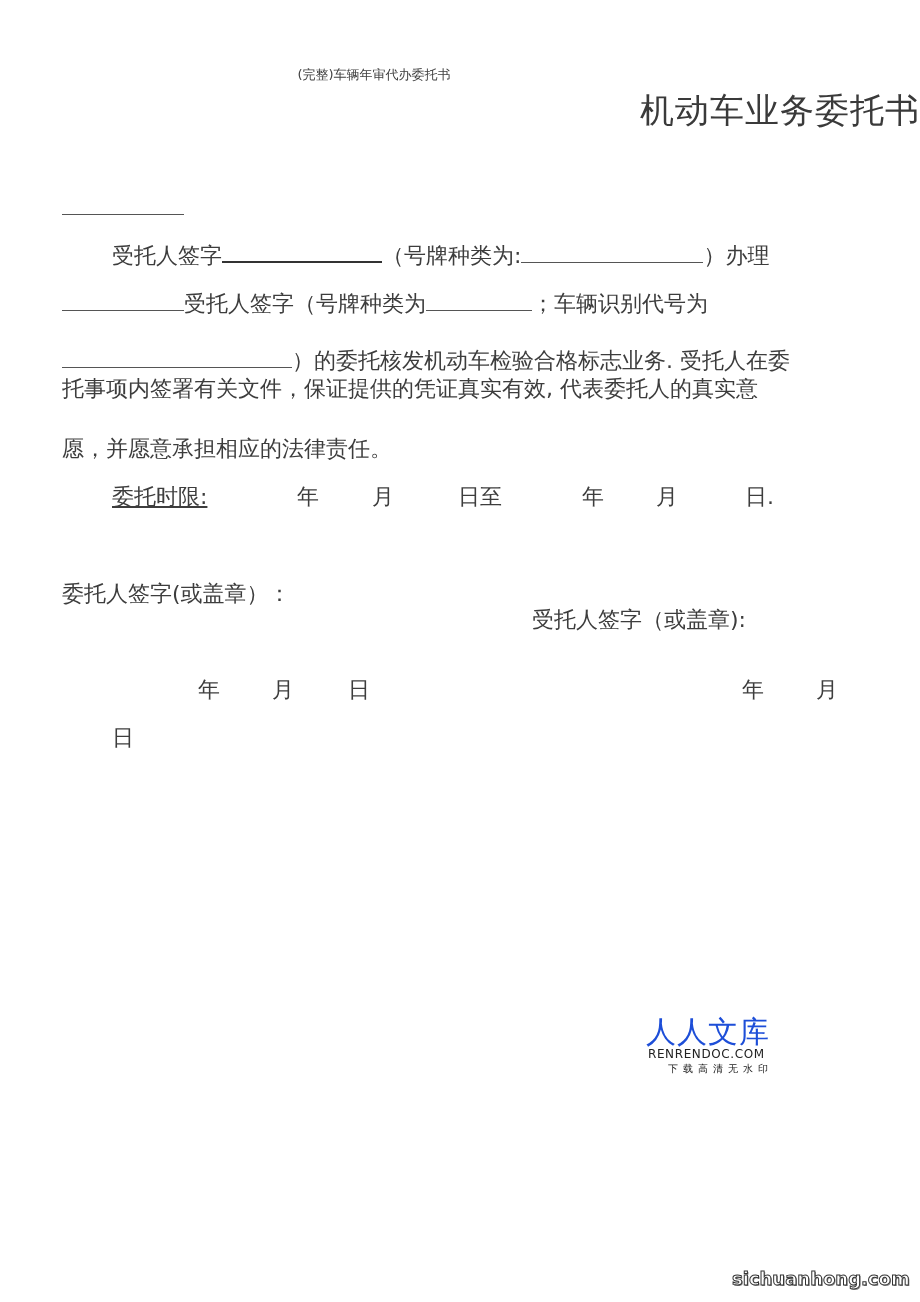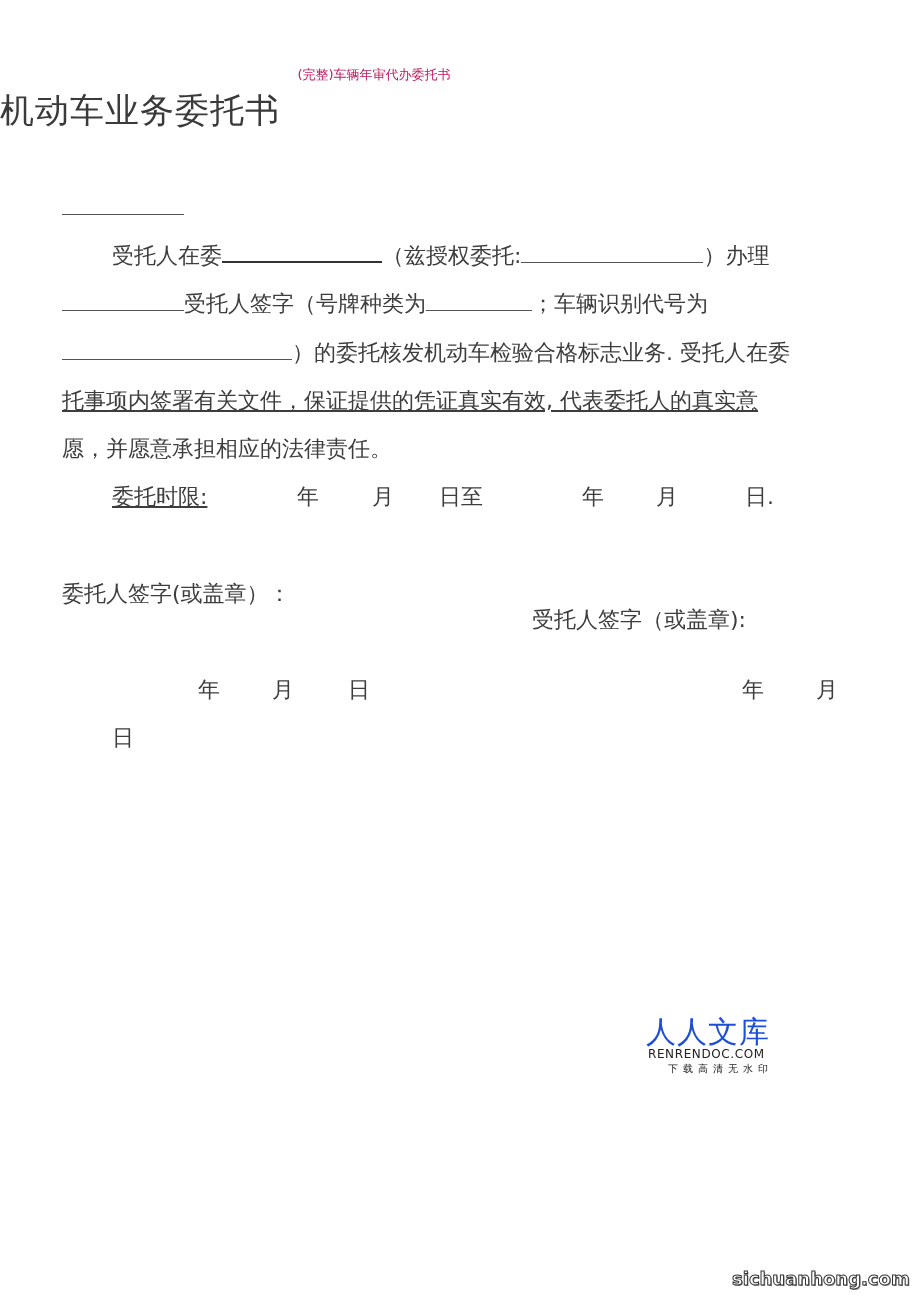--- a/index.html
+++ b/index.html
@@ -11,24 +11,24 @@
       width: 920px;
       height: 1302px;
       position: relative;
       overflow: hidden;
       font-family: "DejaVu Sans", "Liberation Sans", sans-serif;
       color: #3a3a3a;
     }
     .abs { position: absolute; white-space: nowrap; }
     .subtitle {
       top: 66px; left: 0; width: 748px; text-align: center;
-      font-size: 13px; color: #be185d;
+      font-size: 13px; color: #404040;
     }
     .title {
-      top: 88px; left: 0; width: 920px; text-align: left;
+      top: 88px; left: 0; width: 920px; text-align: right;
       font-size: 34px; color: #3a3a3a; letter-spacing: 1px;
     }
     .line {
       font-size: 22px;
       line-height: 30px;
       color: #3d3d3d;
     }
     .blank {
       display: inline-block;
       border-bottom: 1px solid #555;
@@ -64,39 +64,39 @@
 <div>
 
   <div class="abs subtitle">(完整)车辆年审代办委托书</div>
   <div class="abs title">机动车业务委托书</div>
 
   <div class="abs line" style="top:193px;left:62px;">
     <span class="blank" style="width:122px;"></span>
   </div>
 
   <div class="abs line" style="top:241px;left:112px;">
-    <span>受托人在委</span><span class="blank thick" style="width:160px;"></span><span>（兹授权委托:</span><span class="blank" style="width:182px;"></span><span>）办理</span>
+    <span>受托人签字</span><span class="blank thick" style="width:160px;"></span><span>（号牌种类为:</span><span class="blank" style="width:182px;"></span><span>）办理</span>
   </div>
 
   <div class="abs line" style="top:289px;left:62px;">
     <span class="blank" style="width:122px;"></span><span>受托人签字（号牌种类为</span><span class="blank" style="width:106px;"></span><span>；车辆识别代号为</span>
   </div>
 
-  <div class="abs line" style="top:338px;left:62px;text-align:right;">
+  <div class="abs line" style="top:346px;left:62px;text-align:right;">
     <span class="blank" style="width:230px;"></span><span>）的委托核发机动车检验合格标志业务. 受托人在委</span>
   </div>
 
-  <div class="abs line" style="top:386px;left:62px;text-decoration:underline;">托事项内签署有关文件，保证提供的凭证真实有效, 代表委托人的真实意</div>
+  <div class="abs line" style="top:374px;left:62px;">托事项内签署有关文件，保证提供的凭证真实有效, 代表委托人的真实意</div>
 
   <div class="abs line" style="top:434px;left:62px;">愿，并愿意承担相应的法律责任。</div>
 
   <div class="abs line" style="top:482px;left:112px;text-decoration:underline;">委托时限:</div>
   <div class="abs line" style="top:482px;left:297px;">年</div>
   <div class="abs line" style="top:482px;left:372px;">月</div>
-  <div class="abs line" style="top:482px;left:439px;">日至</div>
+  <div class="abs line" style="top:482px;left:458px;">日至</div>
   <div class="abs line" style="top:482px;left:582px;">年</div>
   <div class="abs line" style="top:482px;left:656px;">月</div>
   <div class="abs line" style="top:482px;left:745px;">日.</div>
 
   <div class="abs line" style="top:579px;left:62px;">委托人签字(或盖章）：</div>
   <div class="abs line" style="top:605px;left:532px;">受托人签字（或盖章):</div>
 
   <div class="abs line" style="top:675px;left:198px;">年</div>
   <div class="abs line" style="top:675px;left:272px;">月</div>
   <div class="abs line" style="top:675px;left:348px;">日</div>

